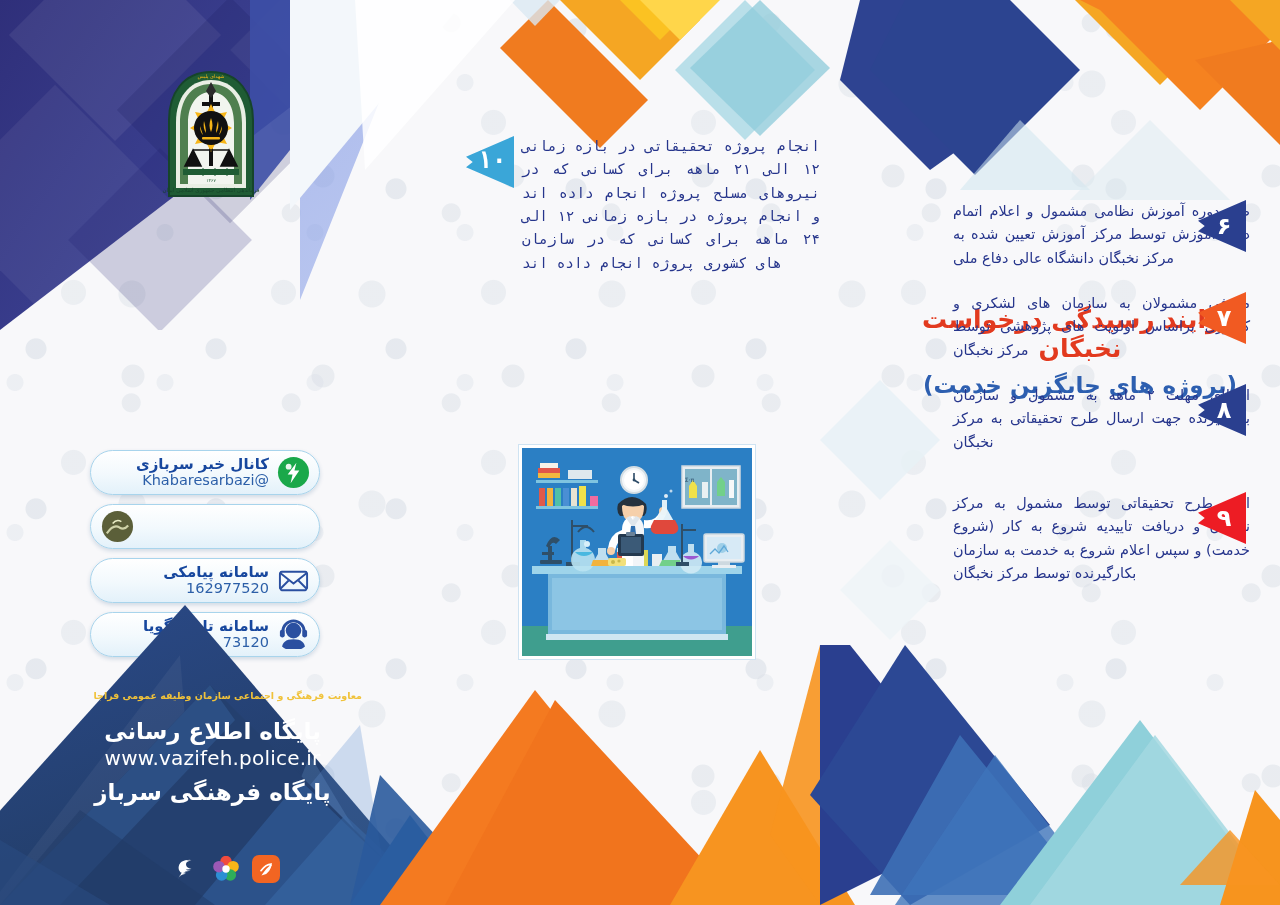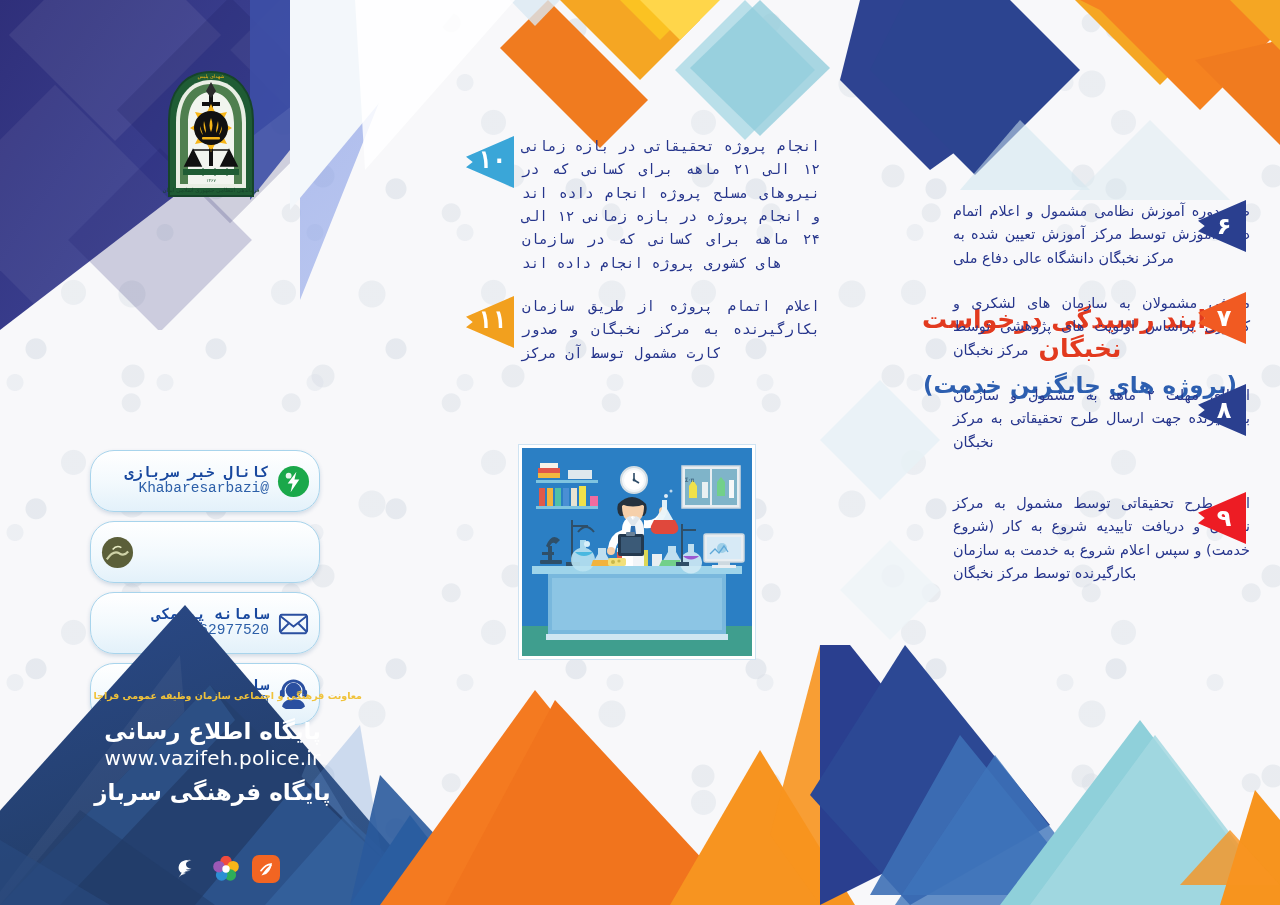--- a/index.html
+++ b/index.html
@@ -58,26 +58,26 @@
 
   
   .headline{position:absolute;right:0;left:0;top:305px;text-align:center;width:400px;}
   .h-line1{color:#e23a1f;font-size:25px;font-weight:bold;letter-spacing:-.5px;
     text-shadow:0 1px 0 rgba(255,255,255,.6);direction:rtl;}
   .h-line2{color:#2d5fb0;font-size:23px;font-weight:bold;margin-top:9px;direction:rtl;}
 
   
   .pills{position:absolute;left:90px;top:450px;width:230px;}
   .pill{
-    position:relative;height:62px;margin-bottom:9px;border-radius:24px;
+    position:relative;height:45px;margin-bottom:9px;border-radius:24px;
     background:linear-gradient(180deg,#ffffff 0%,#f2f9fd 55%,#e3f1fa 100%);
     border:1.5px solid #a8d4ec;
     box-shadow:0 2px 4px rgba(30,80,130,.18);
     display:flex;align-items:center;flex-direction:row-reverse;
-    padding:0 9px 0 10px;box-sizing:border-box;font-family:Liberation Mono, monospace;
+    padding:0 9px 0 10px;box-sizing:border-box;
   }
   .pill .pic{width:33px;height:33px;border-radius:50%;flex:0 0 33px;overflow:hidden;
     display:flex;align-items:center;justify-content:center;}
   .pill .txt{flex:1;text-align:right;padding-right:8px;line-height:1.05;direction:rtl;}
   .pill .t1{color:#17479e;font-size:15px;font-weight:bold;display:block;}
   .pill .t2{color:#2c5fa8;font-size:14.5px;display:block;margin-top:0;}
 
   
   .foot-cap{position:absolute;left:62px;top:690px;width:300px;text-align:right;
     color:#f0c23a;font-size:9.5px;font-weight:bold;direction:rtl;letter-spacing:.2px;}
@@ -332,27 +332,20 @@
   <div class="col-mid">
 
     <div class="step">
       <div class="badge">
         <div class="shape" style="background:#3aa6d8;"></div>
         <span>۱۰</span>
       </div>
       <div class="body">انجام پروژه تحقیقاتی در بازه زمانی ۱۲ الی ۲۱ ماهه برای کسانی که در نیروهای مسلح پروژه انجام داده اند و انجام پروژه در بازه زمانی ۱۲ الی ۲۴ ماهه برای کسانی که در سازمان های کشوری پروژه انجام داده اند</div>
     </div>
 
-    <div class="step" style="margin-top:20px;">
-      <div class="badge">
-        <div class="shape" style="background:#f2a01e;"></div>
-        <span>۱۱</span>
-      </div>
-      <div class="body">اعلام اتمام پروژه از طریق سازمان بکارگیرنده به مرکز نخبگان و صدور کارت مشمول توسط آن مرکز</div>
-    </div>
 
   </div>
 
   <div class="col-right">
 
     <div class="step">
       <div class="badge">
         <div class="shape" style="background:#2a3f8f;"></div>
         <span>۶</span>
       </div>

